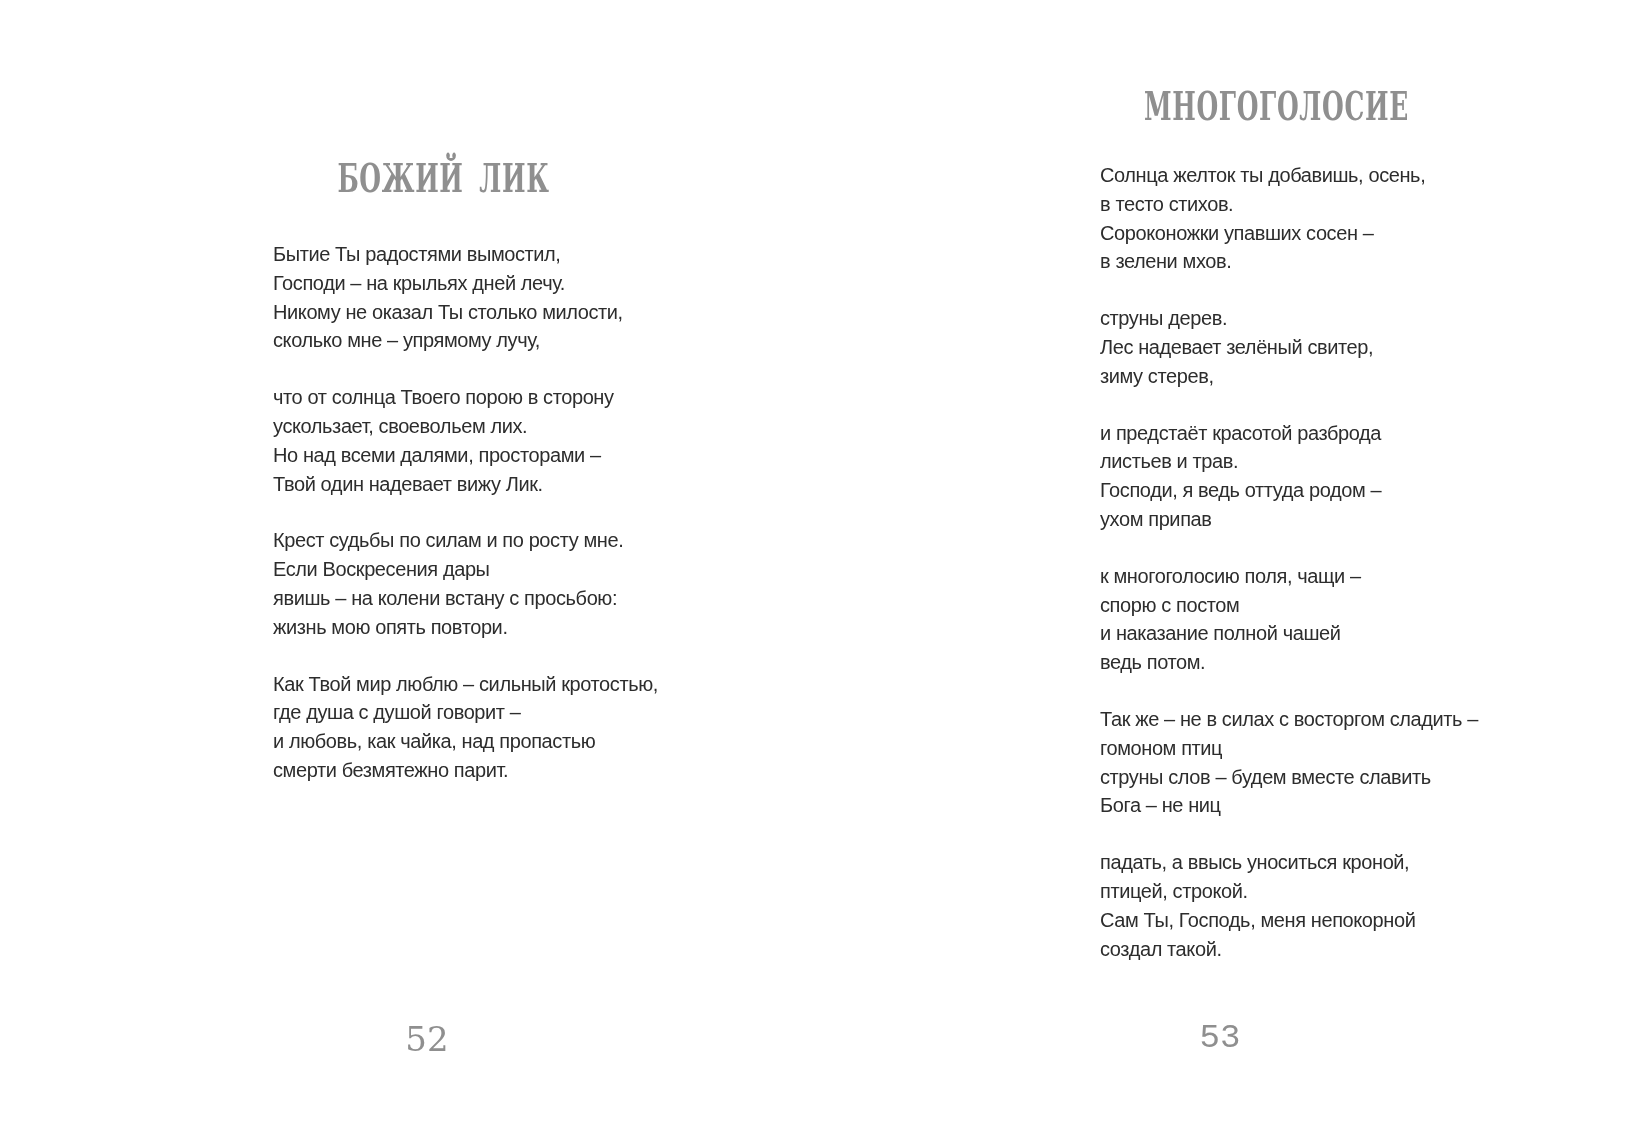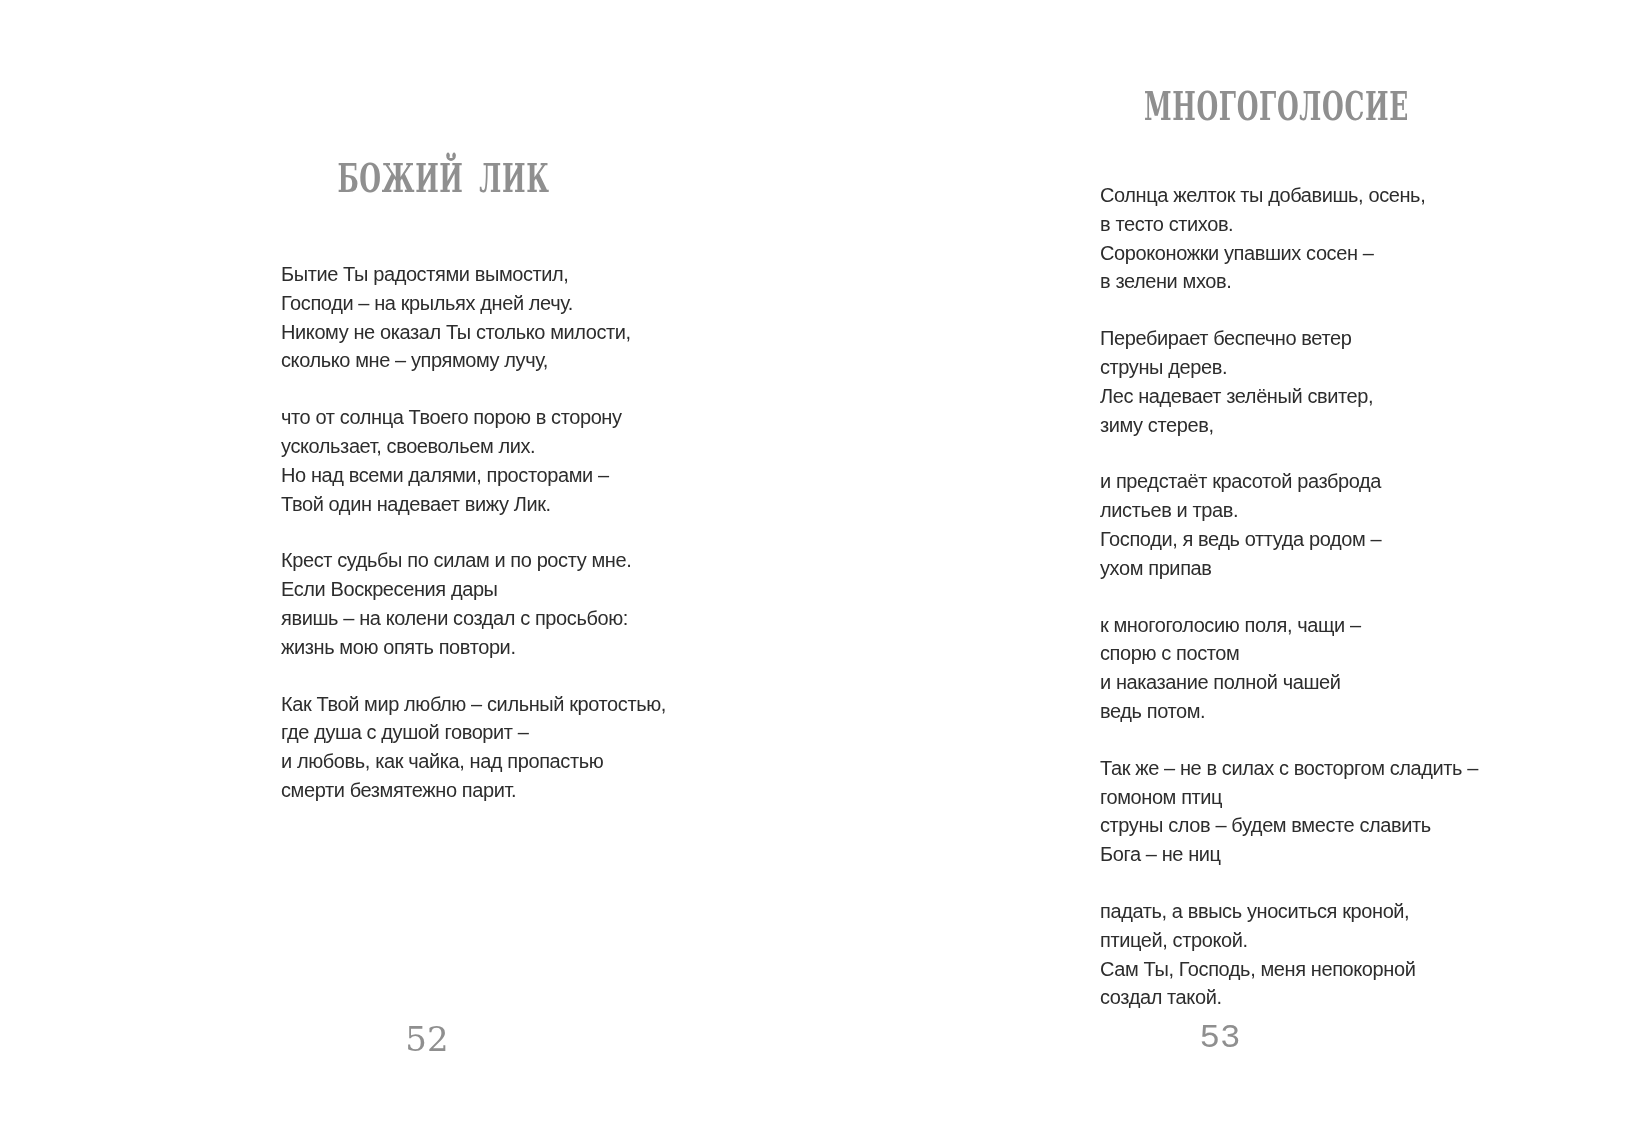--- a/index.html
+++ b/index.html
@@ -45,30 +45,29 @@
   }
   .poem-body {
     position: absolute;
     font-size: 20px;
     line-height: 28.8px;
     letter-spacing: -0.4px;
     color: var(--body-color, #2d2d2d);
     white-space: nowrap;
   }
   .left-body {
-    left: 281px;
+    left: 273px;
     top: 240px;
   }
   .right-body {
     left: 1100px;
     top: 161px;
   }
   .stanza {
     margin-bottom: 28px;
-    margin-top: 20px;
   }
   .page-number {
     position: absolute;
     text-align: center;
     font-family: "DejaVu Serif", serif;
     font-size: 34px;
     color: var(--pagenum-color, #8f8f8f);
   }
   .left-pagenum {
     left: 287px;
@@ -96,21 +95,21 @@
       </div>
       <div class="stanza">
         <div class="line">что от солнца Твоего порою в сторону</div>
         <div class="line">ускользает, своевольем лих.</div>
         <div class="line">Но над всеми далями, просторами –</div>
         <div class="line">Твой один надевает вижу Лик.</div>
       </div>
       <div class="stanza">
         <div class="line">Крест судьбы по силам и по росту мне.</div>
         <div class="line">Если Воскресения дары</div>
-        <div class="line">явишь – на колени создал с просьбою:</div>
+        <div class="line">явишь – на колени встану с просьбою:</div>
         <div class="line">жизнь мою опять повтори.</div>
       </div>
       <div class="stanza">
         <div class="line">Как Твой мир люблю – сильный кротостью,</div>
         <div class="line">где душа с душой говорит –</div>
         <div class="line">и любовь, как чайка, над пропастью</div>
         <div class="line">смерти безмятежно парит.</div>
       </div>
     </div>
   <div class="page-number left-pagenum">52</div>
@@ -119,21 +118,20 @@
 <div class="page">
   <div class="poem-title right-title">МНОГОГОЛОСИЕ</div>
   <div class="poem-body right-body">
       <div class="stanza">
         <div class="line">Солнца желток ты добавишь, осень,</div>
         <div class="line">в тесто стихов.</div>
         <div class="line">Сороконожки упавших сосен –</div>
         <div class="line">в зелени мхов.</div>
       </div>
       <div class="stanza">
-        <div class="line">Перебирает беспечно ветер</div>
         <div class="line">струны дерев.</div>
         <div class="line">Лес надевает зелёный свитер,</div>
         <div class="line">зиму стерев,</div>
       </div>
       <div class="stanza">
         <div class="line">и предстаёт красотой разброда</div>
         <div class="line">листьев и трав.</div>
         <div class="line">Господи, я ведь оттуда родом –</div>
         <div class="line">ухом припав</div>
       </div>

